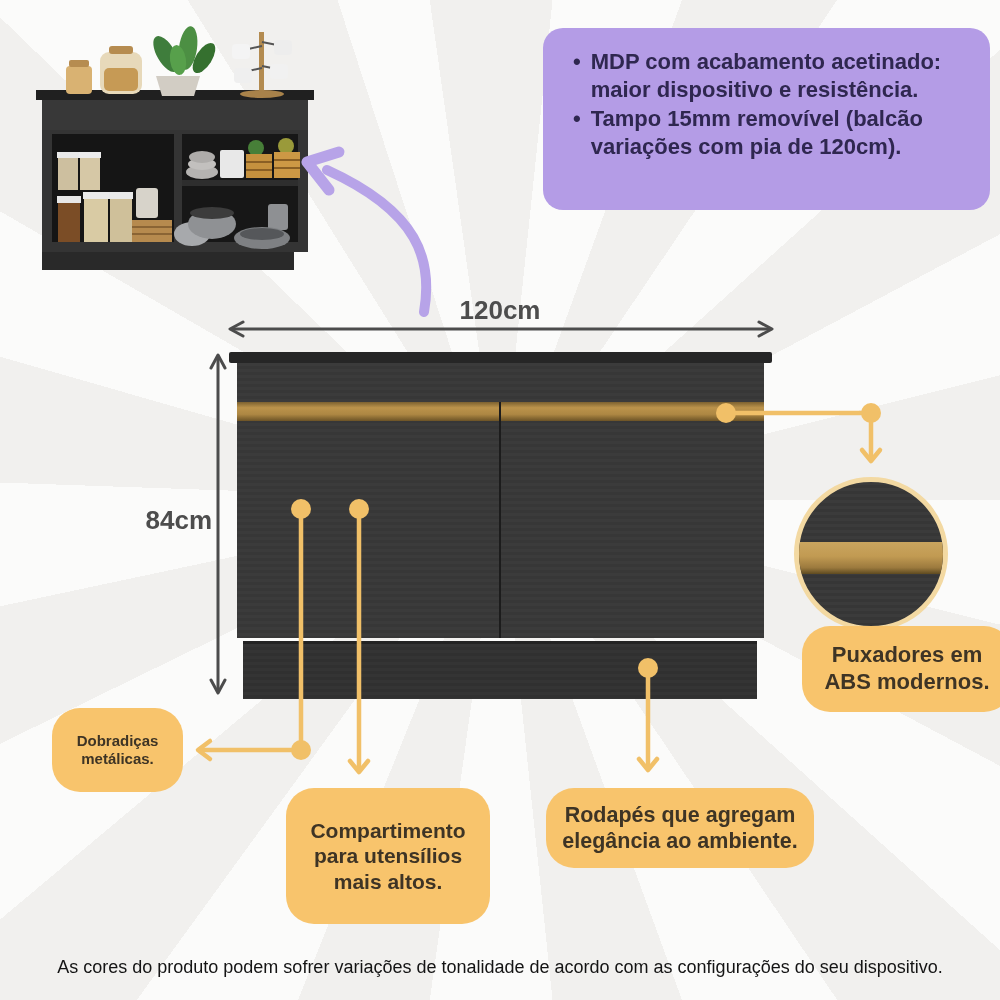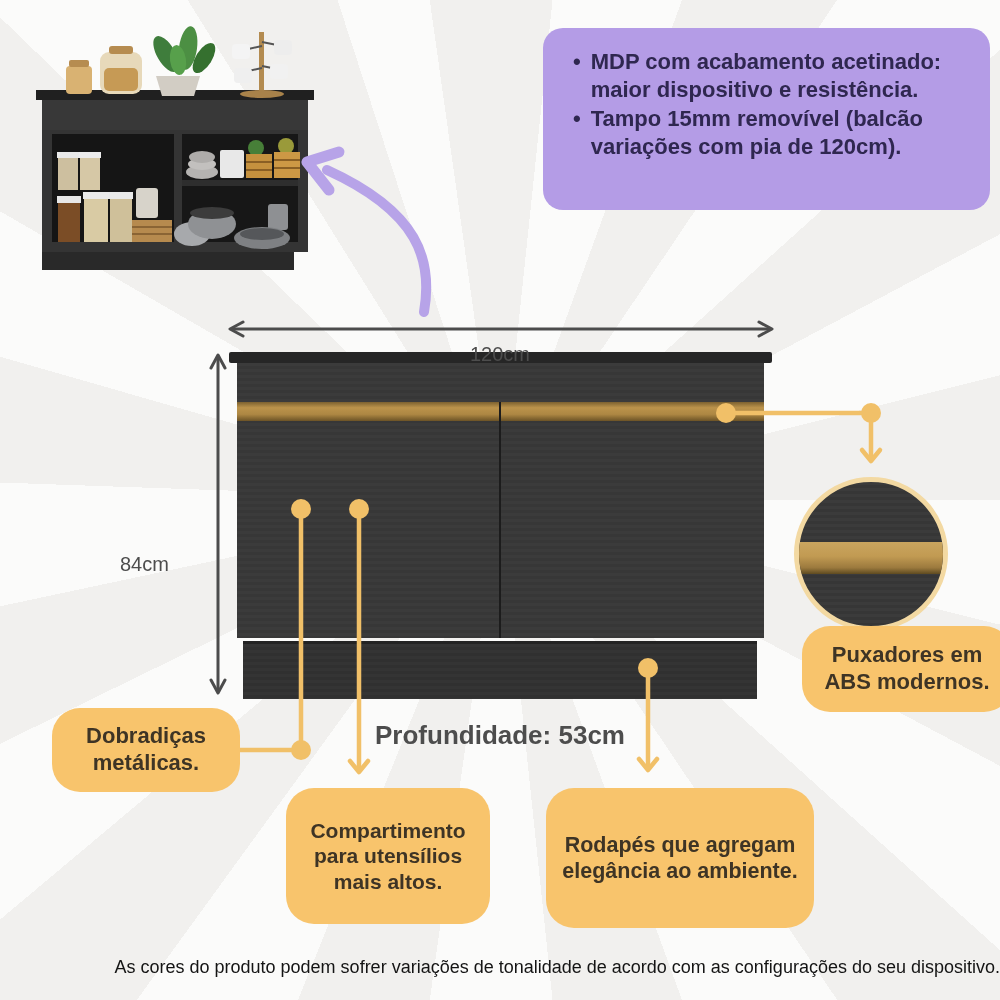--- a/index.html
+++ b/index.html
@@ -14,21 +14,21 @@
   .features{
     position:absolute;left:543px;top:28px;width:447px;height:182px;
     background:#b49ce6;border-radius:20px;box-sizing:border-box;
     padding:20px 18px 16px 30px;color:#2f2750;
     font-size:22px;line-height:1.26;font-weight:600;
   }
   .features ul{margin:0;padding:0;list-style:none;}
   .features li{display:flex;gap:10px;margin:0 0 2px 0;}
   .features .dot{flex:0 0 auto;font-size:22px;line-height:1.26;}
   
-  .dim-label{position:absolute;color:#4d4d4d;font-weight:400;font-size:20px;margin-top:48px;}
+  .dim-label{position:absolute;color:#4d4d4d;font-weight:700;font-size:26px;}
   .dim-svg{position:absolute;}
   
   .cab-lid{position:absolute;left:229px;top:352px;width:543px;height:11px;
     background:#262626;border-radius:2px;}
   .cab-body{position:absolute;left:237px;top:363px;width:527px;height:275px;
     background:repeating-linear-gradient(180deg,#3b3b3b 0 3px,#373737 3px 6px);}
   .cab-strip{position:absolute;left:0;right:0;top:39px;height:19px;
     background:linear-gradient(180deg,#7c6130 0,#bb934b 30%,#ad8743 65%,#6c5326 100%);}
   .cab-divider{position:absolute;left:262px;top:39px;bottom:0;width:2px;background:#1c1c1c;}
   .cab-plinth{position:absolute;left:243px;top:641px;width:514px;height:58px;
@@ -38,29 +38,29 @@
   .zoom-circle{position:absolute;left:794px;top:477px;width:154px;height:154px;
     border-radius:50%;border:5px solid #f3d9a2;box-sizing:border-box;
     background:repeating-linear-gradient(180deg,#3b3b3b 0 3px,#363636 3px 6px);
     overflow:hidden;}
   .zoom-band{position:absolute;left:0;right:0;top:60px;height:32px;
     background:linear-gradient(180deg,#caa55f 0,#c19a52 45%,#9c7a3e 80%,#5e4a20 100%);}
   
   .callout{position:absolute;background:#f8c46c;border-radius:28px;
     color:#3e3425;font-weight:600;display:flex;align-items:center;justify-content:center;
     text-align:center;box-sizing:border-box;padding:8px 10px;line-height:1.22;margin-left:28px;}
-  .callout.hinges{left:24px;top:708px;width:188px;height:84px;font-size:22px;}
+  .callout.hinges{left:24px;top:708px;width:131px;height:84px;font-size:15px;}
   .callout.compartment{left:258px;top:788px;width:204px;height:136px;font-size:21px;}
-  .callout.baseboard{left:518px;top:788px;width:268px;height:140px;font-size:21.5px;}
+  .callout.baseboard{left:518px;top:788px;width:268px;height:80px;font-size:21.5px;}
   .callout.handles{left:774px;top:626px;width:210px;height:86px;font-size:22px;}
   
   .depth{position:absolute;left:340px;top:720px;width:320px;text-align:center;
     color:#4d4d4d;font-weight:700;font-size:26px;}
   
-  .disclaimer{position:absolute;left:0;right:0;top:957px;text-align:right;
+  .disclaimer{position:absolute;left:0;right:0;top:957px;text-align:center;
     color:#141414;font-size:18px;font-weight:400;}
   
   .overlay{position:absolute;left:0;top:0;pointer-events:none;}
 </style>
 </head>
 <body>
 
 <div class="canvas">
 
   <svg class="overlay" style="left:6px;top:6px;z-index:1" width="322" height="268" viewBox="0 0 322 268">
@@ -157,21 +157,21 @@
   </div>
   <div class="cab-plinth" style="z-index:2"></div>
 
   <div class="dim-label" style="left:450px;top:295px;width:100px;text-align:center;z-index:3">120cm</div>
   <svg class="dim-svg" style="left:226px;top:320px;z-index:3" width="550" height="18" viewBox="0 0 550 18">
     <line x1="6" y1="9" x2="544" y2="9" stroke="#4c4c4c" stroke-width="3"></line>
     <polyline points="17,2 4,9 17,16" stroke="#4c4c4c" stroke-width="3" fill="none" stroke-linecap="round" stroke-linejoin="round"></polyline>
     <polyline points="533,2 546,9 533,16" stroke="#4c4c4c" stroke-width="3" fill="none" stroke-linecap="round" stroke-linejoin="round"></polyline>
   </svg>
 
-  <div class="dim-label" style="left:120px;top:505px;width:82px;z-index:3">84cm</div>
+  <div class="dim-label" style="left:130px;top:505px;width:82px;text-align:right;z-index:3">84cm</div>
   <svg class="dim-svg" style="left:209px;top:351px;z-index:3" width="18" height="346" viewBox="0 0 18 346">
     <line x1="9" y1="6" x2="9" y2="340" stroke="#4c4c4c" stroke-width="3"></line>
     <polyline points="2,17 9,4 16,17" stroke="#4c4c4c" stroke-width="3" fill="none" stroke-linecap="round" stroke-linejoin="round"></polyline>
     <polyline points="2,329 9,342 16,329" stroke="#4c4c4c" stroke-width="3" fill="none" stroke-linecap="round" stroke-linejoin="round"></polyline>
   </svg>
 
   <svg class="overlay" style="left:0;top:0;z-index:5" width="1000" height="1000" viewBox="0 0 1000 1000">
     <g stroke="#f1c068" stroke-width="4.5" fill="#f1c068" stroke-linecap="round" stroke-linejoin="round">
 
       <circle cx="301" cy="509" r="10" stroke="none"></circle>
@@ -193,21 +193,20 @@
       <circle cx="871" cy="413" r="10" stroke="none"></circle>
       <line x1="871" y1="413" x2="871" y2="458"></line>
       <polyline points="862,450 871,461 880,450" fill="none"></polyline>
     </g>
   </svg>
 
   <div class="zoom-circle" style="z-index:4">
     <div class="zoom-band"></div>
   </div>
 
-  <div class="depth" style="z-index:3">Profundidade: 53cm</div>
 
   <div class="callout hinges" style="z-index:6">Dobradiças metálicas.</div>
   <div class="callout compartment" style="z-index:6">Compartimento para utensílios mais altos.</div>
   <div class="callout baseboard" style="z-index:6">Rodapés que agregam elegância ao ambiente.</div>
   <div class="callout handles" style="z-index:6">Puxadores em ABS modernos.</div>
 
   <div class="disclaimer" style="z-index:3">As cores do produto podem sofrer variações de tonalidade de acordo com as configurações do seu dispositivo.</div>
 
 </div>
 

